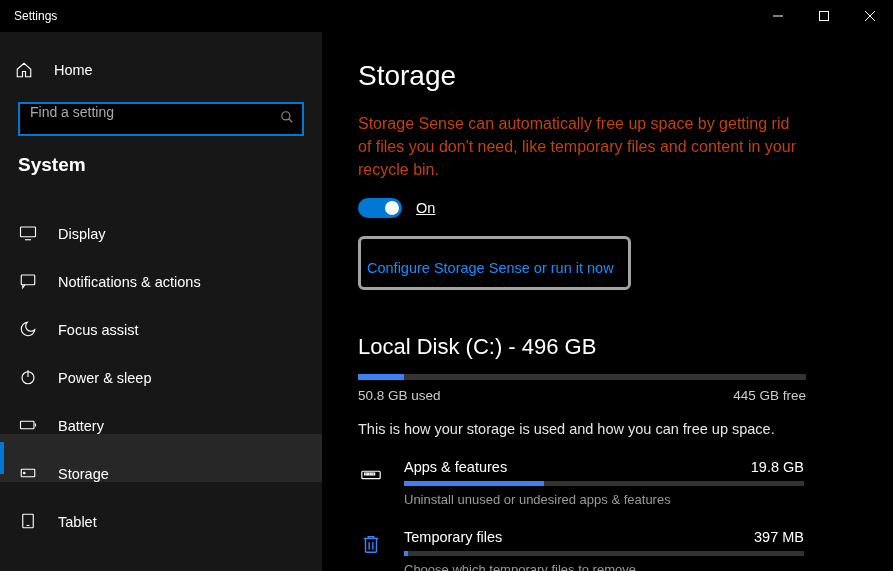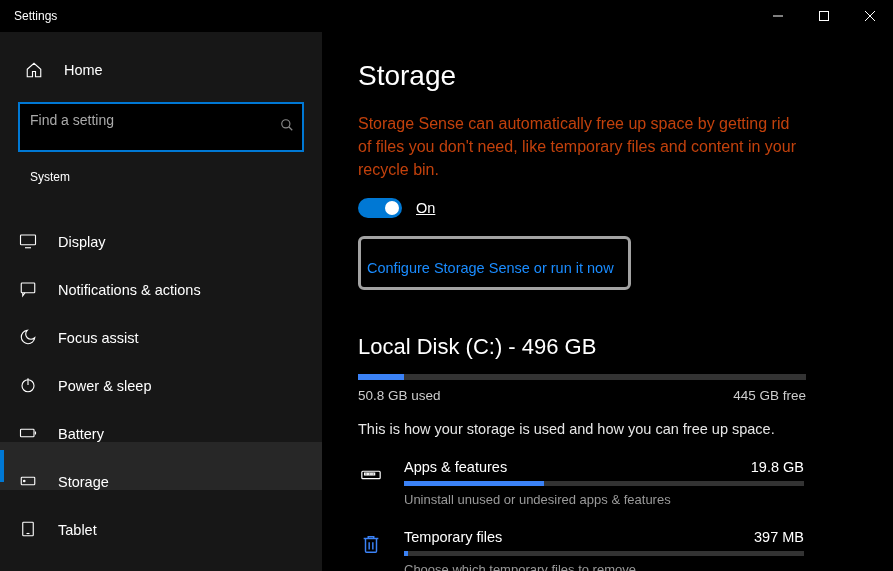--- a/index.html
+++ b/index.html
@@ -4,29 +4,29 @@
 <style>
 * { margin: 0; padding: 0; box-sizing: border-box; font-family: "Segoe UI", sans-serif; }
 body { width: 893px; height: 571px; background: #000; color: #fff; overflow: hidden; display: flex; flex-direction: column; }
 .titlebar { height: 32px; display: flex; align-items: center; background: #000; }
 .titlebar-label { font-size: 12px; padding-left: 14px; color: #fff; }
 .titlebar-spacer { flex: 1; }
 .win-btn { width: 46px; height: 32px; display: flex; align-items: center; justify-content: center; cursor: pointer; }
 .win-btn svg { stroke: #fff; fill: none; }
 .main { flex: 1; display: flex; overflow: hidden; }
 .sidebar { width: 322px; background: #171717; display: flex; flex-direction: column; padding-top: 10px; }
-.nav-row { display: flex; align-items: center; height: 40px; padding-left: 24px; gap: 20px; cursor: pointer; font-size: 14.5px; }
+.nav-row { display: flex; align-items: center; height: 40px; padding-left: 14px; gap: 20px; cursor: pointer; font-size: 14.5px; }
 .nav-row .icon { width: 20px; display: flex; align-items: center; justify-content: center; }
 .home-row { margin-top: 8px; margin-bottom: 12px; }
 .search-wrap { padding: 0 18px; margin-bottom: 18px; }
-.search { width: 100%; height: 50px; background: #000; border: 2px solid #0078d4; color: #fff; padding: 0 34px 14px 10px; font-size: 14px; outline: none; }
+.search { width: 100%; height: 34px; background: #000; border: 2px solid #0078d4; color: #fff; padding: 0 34px 14px 10px; font-size: 14px; outline: none; }
 .search::placeholder { color: #aaa; }
 .search-icon-pos { position: relative; }
 .search-icon-pos .mag { position: absolute; right: 10px; top: 50%; transform: translateY(-50%); color: #888; pointer-events:none;}
-.section-title { font-size: 12px; font-weight: 400; padding: 0 18px 18px 30px; }
+.section-title { font-size: 19px; font-weight: 700; padding: 0 18px 18px 18px; }
 .nav-list { display: flex; flex-direction: column; }
 .nav-item { display: flex; align-items: flex-end; height: 48px; cursor: pointer; padding-left: 18px; gap: 20px; font-size: 14.5px; position: relative; }
 .nav-item.selected { background: #272727; }
 .nav-item.selected::before { content: ""; position: absolute; left: 0; top: 8px; bottom: 8px; width: 4px; background: #0078d4; }
 .nav-item .icon { width: 20px; display: flex; align-items: center; justify-content: center; }
 .content { flex: 1; background: #000; padding: 28px 36px 0 36px; overflow: hidden; }
 h1.page-title { font-size: 28px; font-weight: 400; margin-bottom: 20px; }
 .desc { font-size: 16px; color: #c2410c; line-height: 1.45; max-width: 440px; margin-bottom: 16px; }
 .toggle-row { display: flex; align-items: center; gap: 14px; margin-bottom: 18px; text-decoration: underline; }
 .toggle { width: 44px; height: 20px; border-radius: 10px; background: #0078d4; position: relative; cursor: pointer; }

